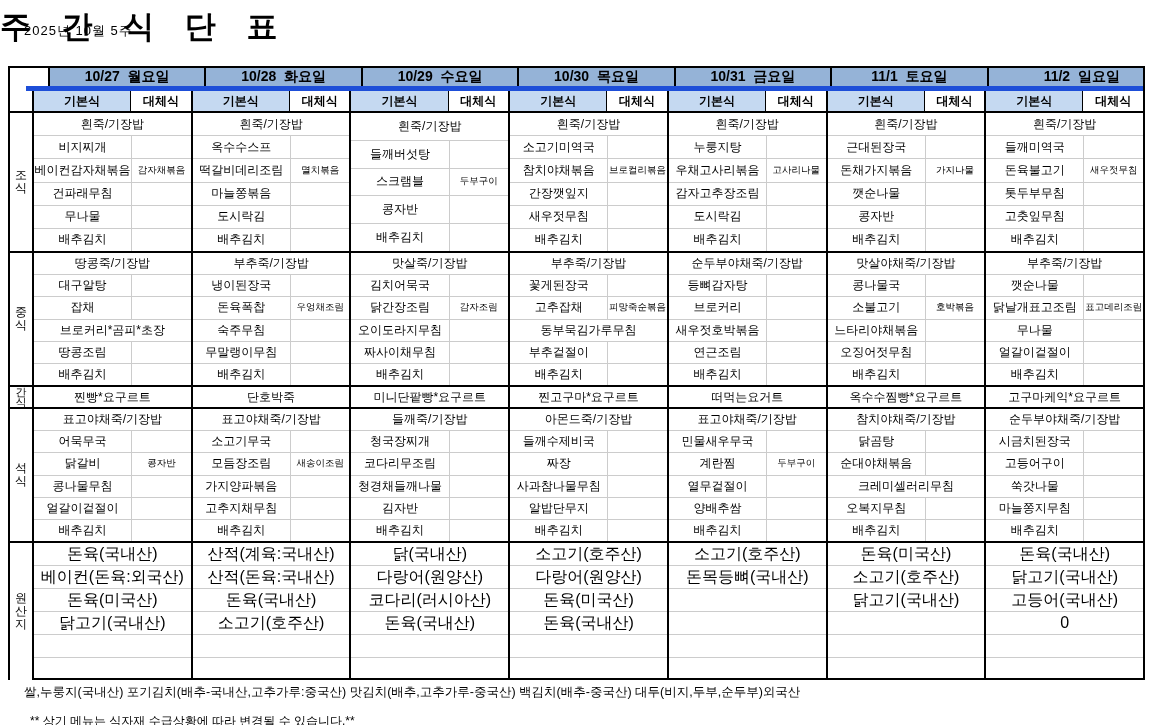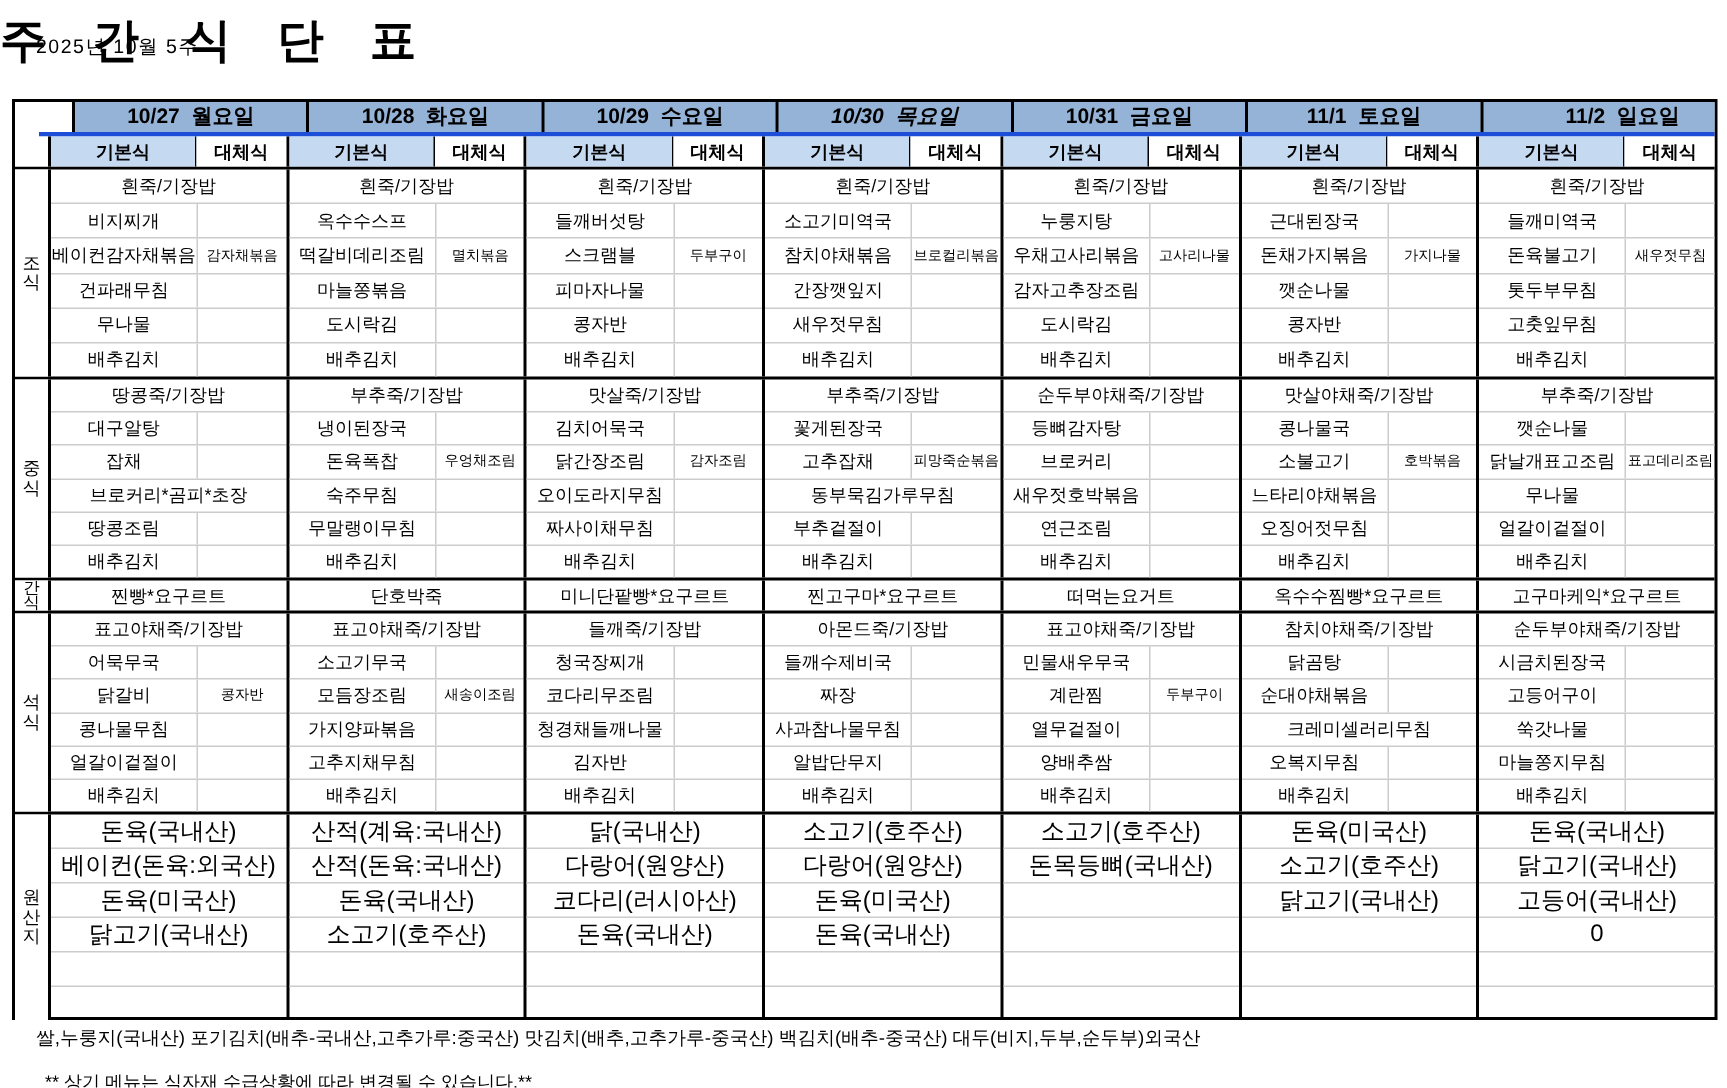--- a/index.html
+++ b/index.html
@@ -11,21 +11,21 @@
                 font-size:31px; font-weight:bold; letter-spacing:11px; }
 
   .menu-table { position:absolute; left:8px; top:66px; width:1137px; height:614px;
                 border:2px solid #000; background:#fff; }
 
   .trow { display:grid; grid-template-columns:22px repeat(7,1fr); }
 
   .corner-cell { background:#fff; overflow:hidden; }
   .day-cell { border-left:2px solid #000; min-width:0; }
 
-  .header-row { height:23px; border-bottom:3px solid #1d4ed8;margin-left:16px; }
+  .header-row { height:23px; border-bottom:6px solid #1d4ed8;margin-left:16px; }
   .day-header { background:#95B3D7; font-size:14px; font-weight:bold;
                 display:flex; align-items:center; justify-content:center; white-space:pre; }
 
   .subheader-row { height:20px; }
   .subhead-wrap { display:flex; }
   .subhead { font-size:12px; font-weight:bold; display:flex; align-items:center; justify-content:center; }
   .subhead.basic { width:62%; background:#C5D9F1; border-right:1px solid #000; }
   .subhead.alt   { width:38%; background:#fff; }
 
   .section { border-top:2px solid #000; }
@@ -57,21 +57,21 @@
 
 <div class="week-label">2025년 10월 5주</div>
 <div class="page-title">주 간 식 단 표</div>
 
 <div class="menu-table" id="menu-table">
     <div class="trow header-row">
       <div class="corner-cell"></div>
       <div class="day-cell day-header" style="background: rgb(149, 179, 215);">10/27  월요일</div>
       <div class="day-cell day-header" style="background: rgb(149, 179, 215);">10/28  화요일</div>
       <div class="day-cell day-header" style="background: rgb(149, 179, 215);">10/29  수요일</div>
-      <div class="day-cell day-header" style="background: rgb(149, 179, 215); font-style: italic;">10/30  목요일</div>
+      <div class="day-cell day-header" style="background: rgb(149, 179, 215);">10/30  목요일</div>
       <div class="day-cell day-header" style="background: rgb(149, 179, 215);">10/31  금요일</div>
       <div class="day-cell day-header" style="background: rgb(149, 179, 215);">11/1  토요일</div>
       <div class="day-cell day-header" style="background: rgb(149, 179, 215); padding-left: 32px;">11/2  일요일</div>
     </div>
     <div class="trow subheader-row">
       <div class="corner-cell"></div>
       <div class="day-cell subhead-wrap">
         <div class="subhead basic" style="background: rgb(197, 217, 241);">기본식</div>
         <div class="subhead alt">대체식</div>
       </div>
@@ -161,24 +161,20 @@
         </div>
         <div class="meal-row">
           <div class="main-cell">들깨버섯탕</div>
           <div class="alt-cell"></div>
         </div>
         <div class="meal-row">
           <div class="main-cell">스크램블</div>
           <div class="alt-cell">두부구이</div>
         </div>
         <div class="meal-row">
-          <div class="main-cell">피마자나물</div>
-          <div class="alt-cell"></div>
-        </div>
-        <div class="meal-row">
           <div class="main-cell">콩자반</div>
           <div class="alt-cell"></div>
         </div>
         <div class="meal-row">
           <div class="main-cell">배추김치</div>
           <div class="alt-cell"></div>
         </div>
       </div>
       <div class="day-cell day-section">
         <div class="meal-row span">

